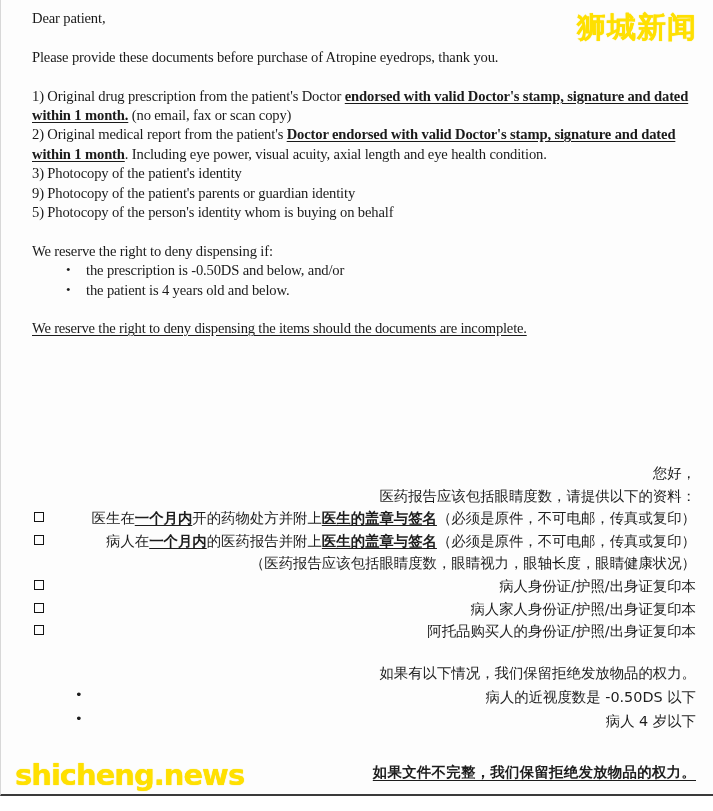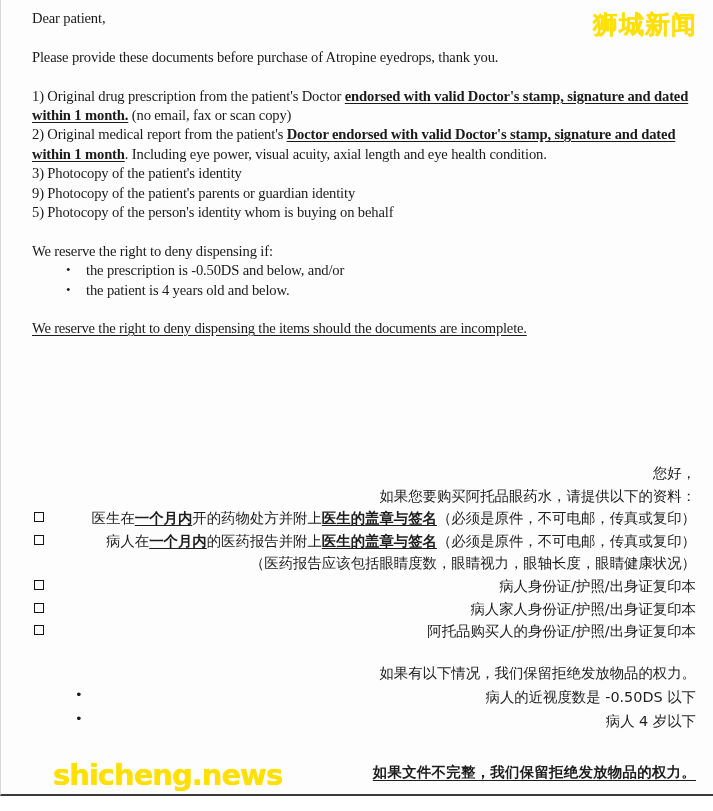--- a/index.html
+++ b/index.html
@@ -154,32 +154,31 @@
     position: absolute;
     color: #ffe000;
     font-weight: bold;
     pointer-events: none;
     white-space: nowrap;
   }
   #wm-top {
     right: 16px;
     top: 8px;
     font-family: Liberation Mono, monospace;
-    font-size: 25px;
+    font-size: 29px;
     letter-spacing: 1px;
     text-shadow: 0 0 1px #f2d400;
   }
   #wm-bottom {
     left: 14px;
     bottom: 2px;
     font-family: "DejaVu Sans", "Liberation Sans", sans-serif;
     font-size: 29px;
     letter-spacing: -1px;
     text-shadow: 0 0 1px #f2d400;
-    margin-left: 38px;
   }
 </style>
 </head>
 <body>
 
 <div id="page-sheet">
 
   <div class="en-block">
 
     <p>Dear patient,</p>
@@ -211,21 +210,21 @@
     </ul>
 
     <div class="spacer-line"></div>
 
     <p class="final-en">We reserve the right to deny dispensing the items should the documents are incomplete.</p>
   </div>
 
   <div class="zh-block">
 
     <p>您好，</p>
-    <p>如果您要购买阿托品眼药水，请提供以下的资料：</p>
+    <p>医药报告应该包括眼睛度数，请提供以下的资料：</p>
 
     <ul class="zh-check-list">
 
       <li>
         <span class="cb"></span><span>医生在</span><span class="zh-bu">一个月内</span><span>开的药物处方并附上</span><span class="zh-bu">医生的盖章与签名</span><span>（必须是原件，不可电邮，传真或复印）</span>
       </li>
 
       <li>
         <span class="cb"></span><span>病人在</span><span class="zh-bu">一个月内</span><span>的医药报告并附上</span><span class="zh-bu">医生的盖章与签名</span><span>（必须是原件，不可电邮，传真或复印）</span>
       </li>

